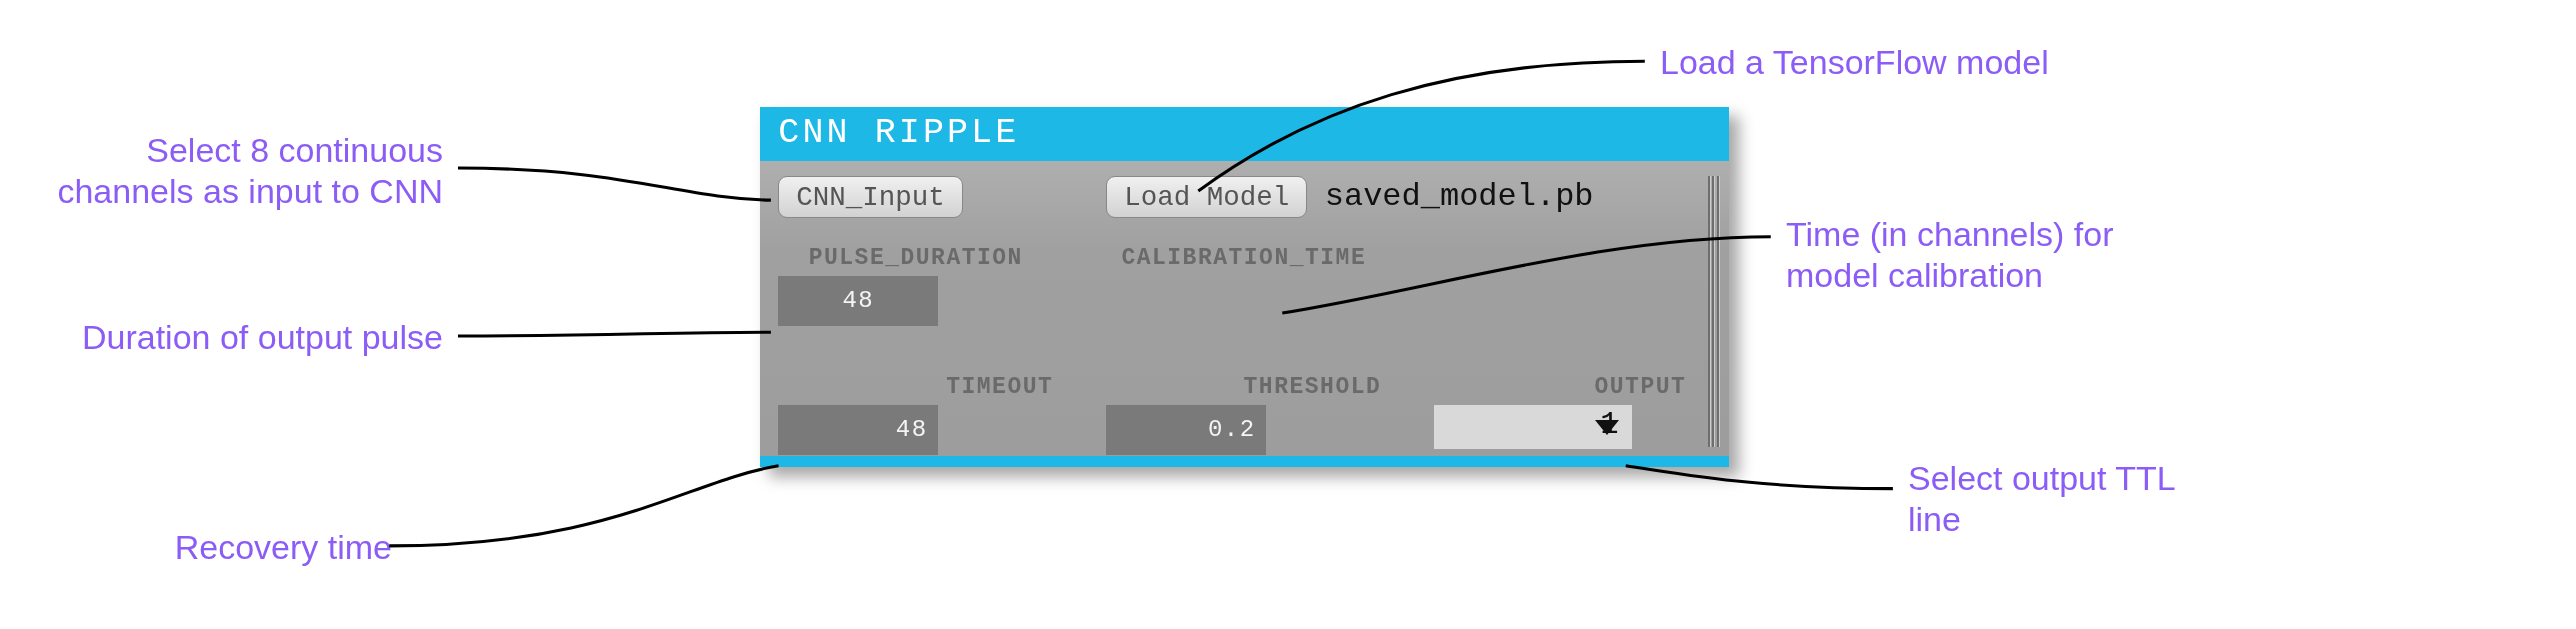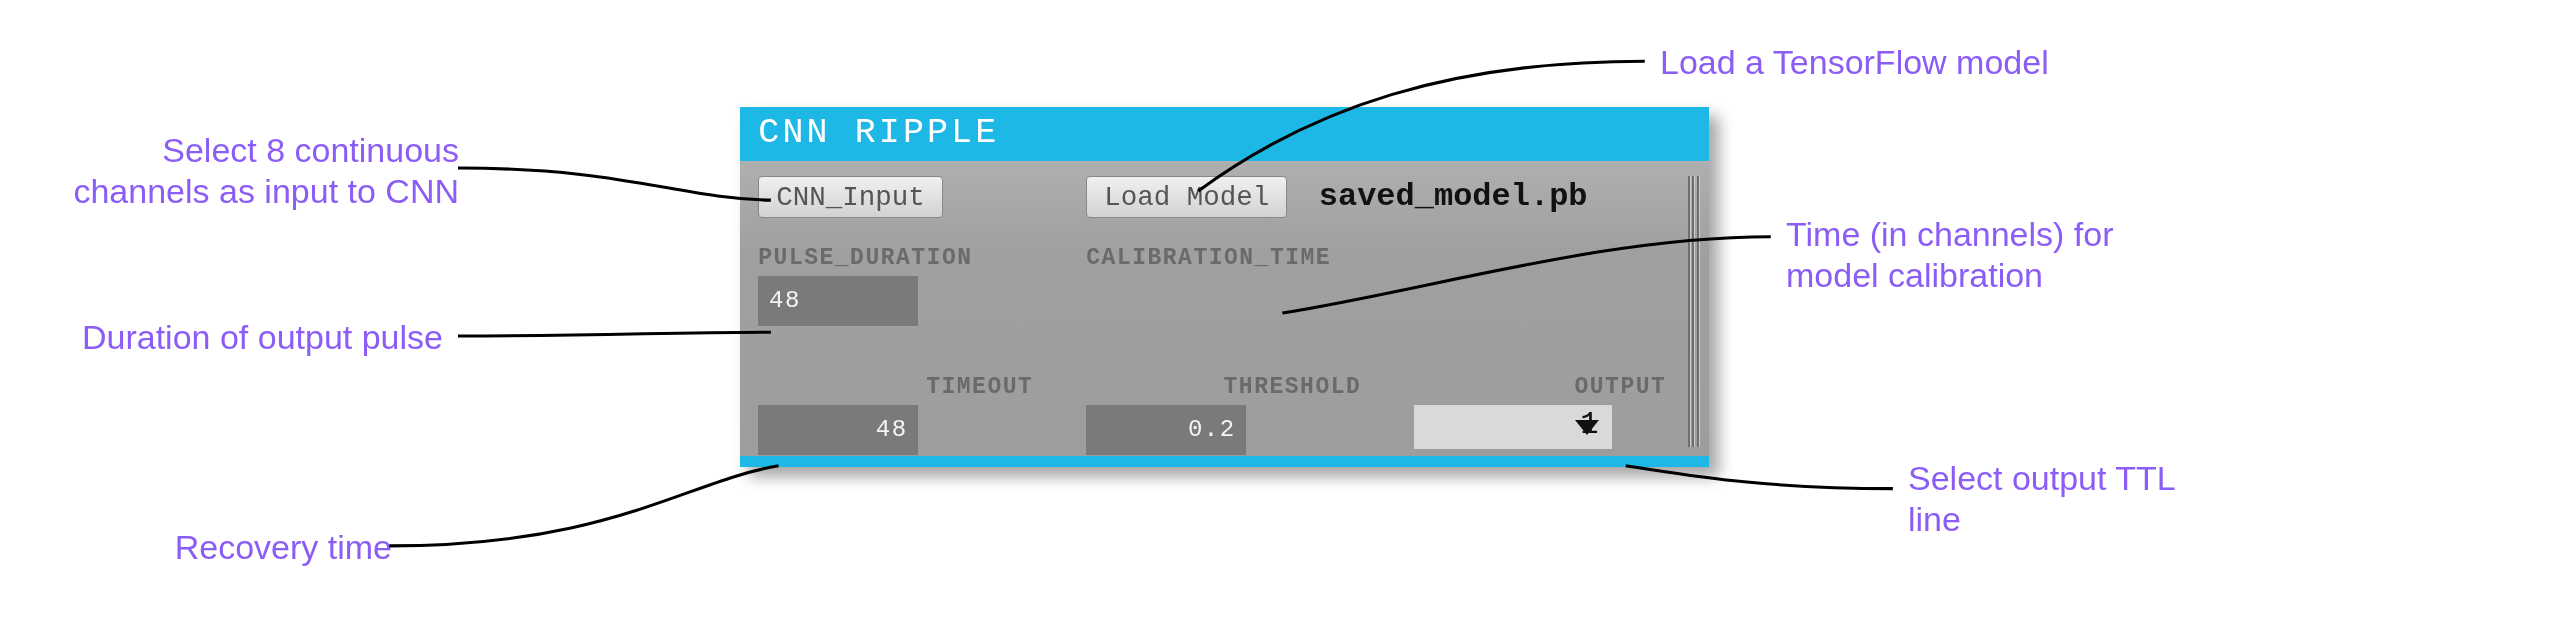--- a/index.html
+++ b/index.html
@@ -9,21 +9,21 @@
     width: 2576px;
     height: 630px;
     background: #ffffff;
     font-family: -apple-system, "Segoe UI", Arial, sans-serif;
     position: relative;
   }
 
   
   .panel {
     position: absolute;
-    left: 740px;
+    left: 760px;
     top: 107px;
     width: 969px;
     height: 360px;
     background: linear-gradient(#b8b8b8,#a0a0a0 40%,#9d9d9d);
     box-shadow: 9.2px 9.2px 15.3px rgba(0,0,0,.35);
     border-radius: 1.5px;
   }
   .panel-title {
     background: #1db8e6;
     color: #ffffff;
@@ -73,21 +73,21 @@
     font-size: 23px;
     letter-spacing: 1.5px;
     color: #6a6a6a;
     font-weight: 600;
     margin-bottom: 4.6px;
   }
   .btn {
     display: inline-block;
     background: linear-gradient(#f0f0f0,#d2d2d2);
     border: 0.8px solid #888;
-    border-radius: 4px;
+    border-radius: 9px;
     padding: 4.6px 17px;
     font-family: "Courier New", monospace;
     font-size: 27.5px;
     color: #555;
     cursor: pointer;
   }
   .input {
     background: #7a7a7a;
     color: #f4f4f4;
     font-family: "Courier New", monospace;
@@ -96,22 +96,21 @@
     padding: 4.6px 10.7px;
     width: 160px;
     height: 50px;
     line-height: 41px;
     border: none;
   }
   .path {
     font-family: "Courier New", monospace;
     font-size: 32px;
     color: #111;
-    margin-left: 28px;
-    font-weight: bold;
+    margin-left: 14px;
   }
   .select {
     background: #d9d9d9;
     width: 198px;
     height: 44px;
     font-family: "Courier New", monospace;
     font-size: 30.5px;
     padding: 3.1px 13.7px;
     position: relative;
     color: #111;
@@ -121,21 +120,21 @@
     position: absolute;
     right: 13.7px; top: 15.3px;
     width: 0; height: 0;
     border-left: 12.2px solid transparent;
     border-right: 12.2px solid transparent;
     border-top: 15.3px solid #111;
   }
 
   .row { position: absolute; left:0; right:0; }
   .row1{ top: 0;   height: 53px; }
-  .row2{ top: 69px;  }
+  .row2{ top: 69px; text-align: center;  }
   .row3{ top: 198px; text-align: right; }
 
   
   .anno {
     position: absolute;
     font-size: 34px;
     color: #8b5cf6;
     font-weight: 500;
     line-height: 1.2;
   }
@@ -202,21 +201,21 @@
         <div class="select">
           <span>1</span>
           <span class="caret"></span>
         </div>
       </div>
     </div>
 
   </div>
 </div>
 
-<div class="anno left" style="left:54px; top:130px; width:405px;">Select 8 continuous channels as input to CNN</div>
+<div class="anno left" style="left:38px; top:130px; width:405px;">Select 8 continuous channels as input to CNN</div>
 
 <div class="anno left" style="left:38px; top:317px; width:405px;">Duration of output pulse</div>
 
 <div class="anno left" style="left:148px; top:527px; width:244px;">Recovery time</div>
 
 <div class="anno right" style="left:1660px; top:42px; width:473px;">Load a TensorFlow model</div>
 
 <div class="anno right" style="left:1786px; top:214px; width:397px;">Time (in channels) for model calibration</div>
 
 <div class="anno right" style="left:1908px; top:458px; width:305px;">Select output TTL line</div>

